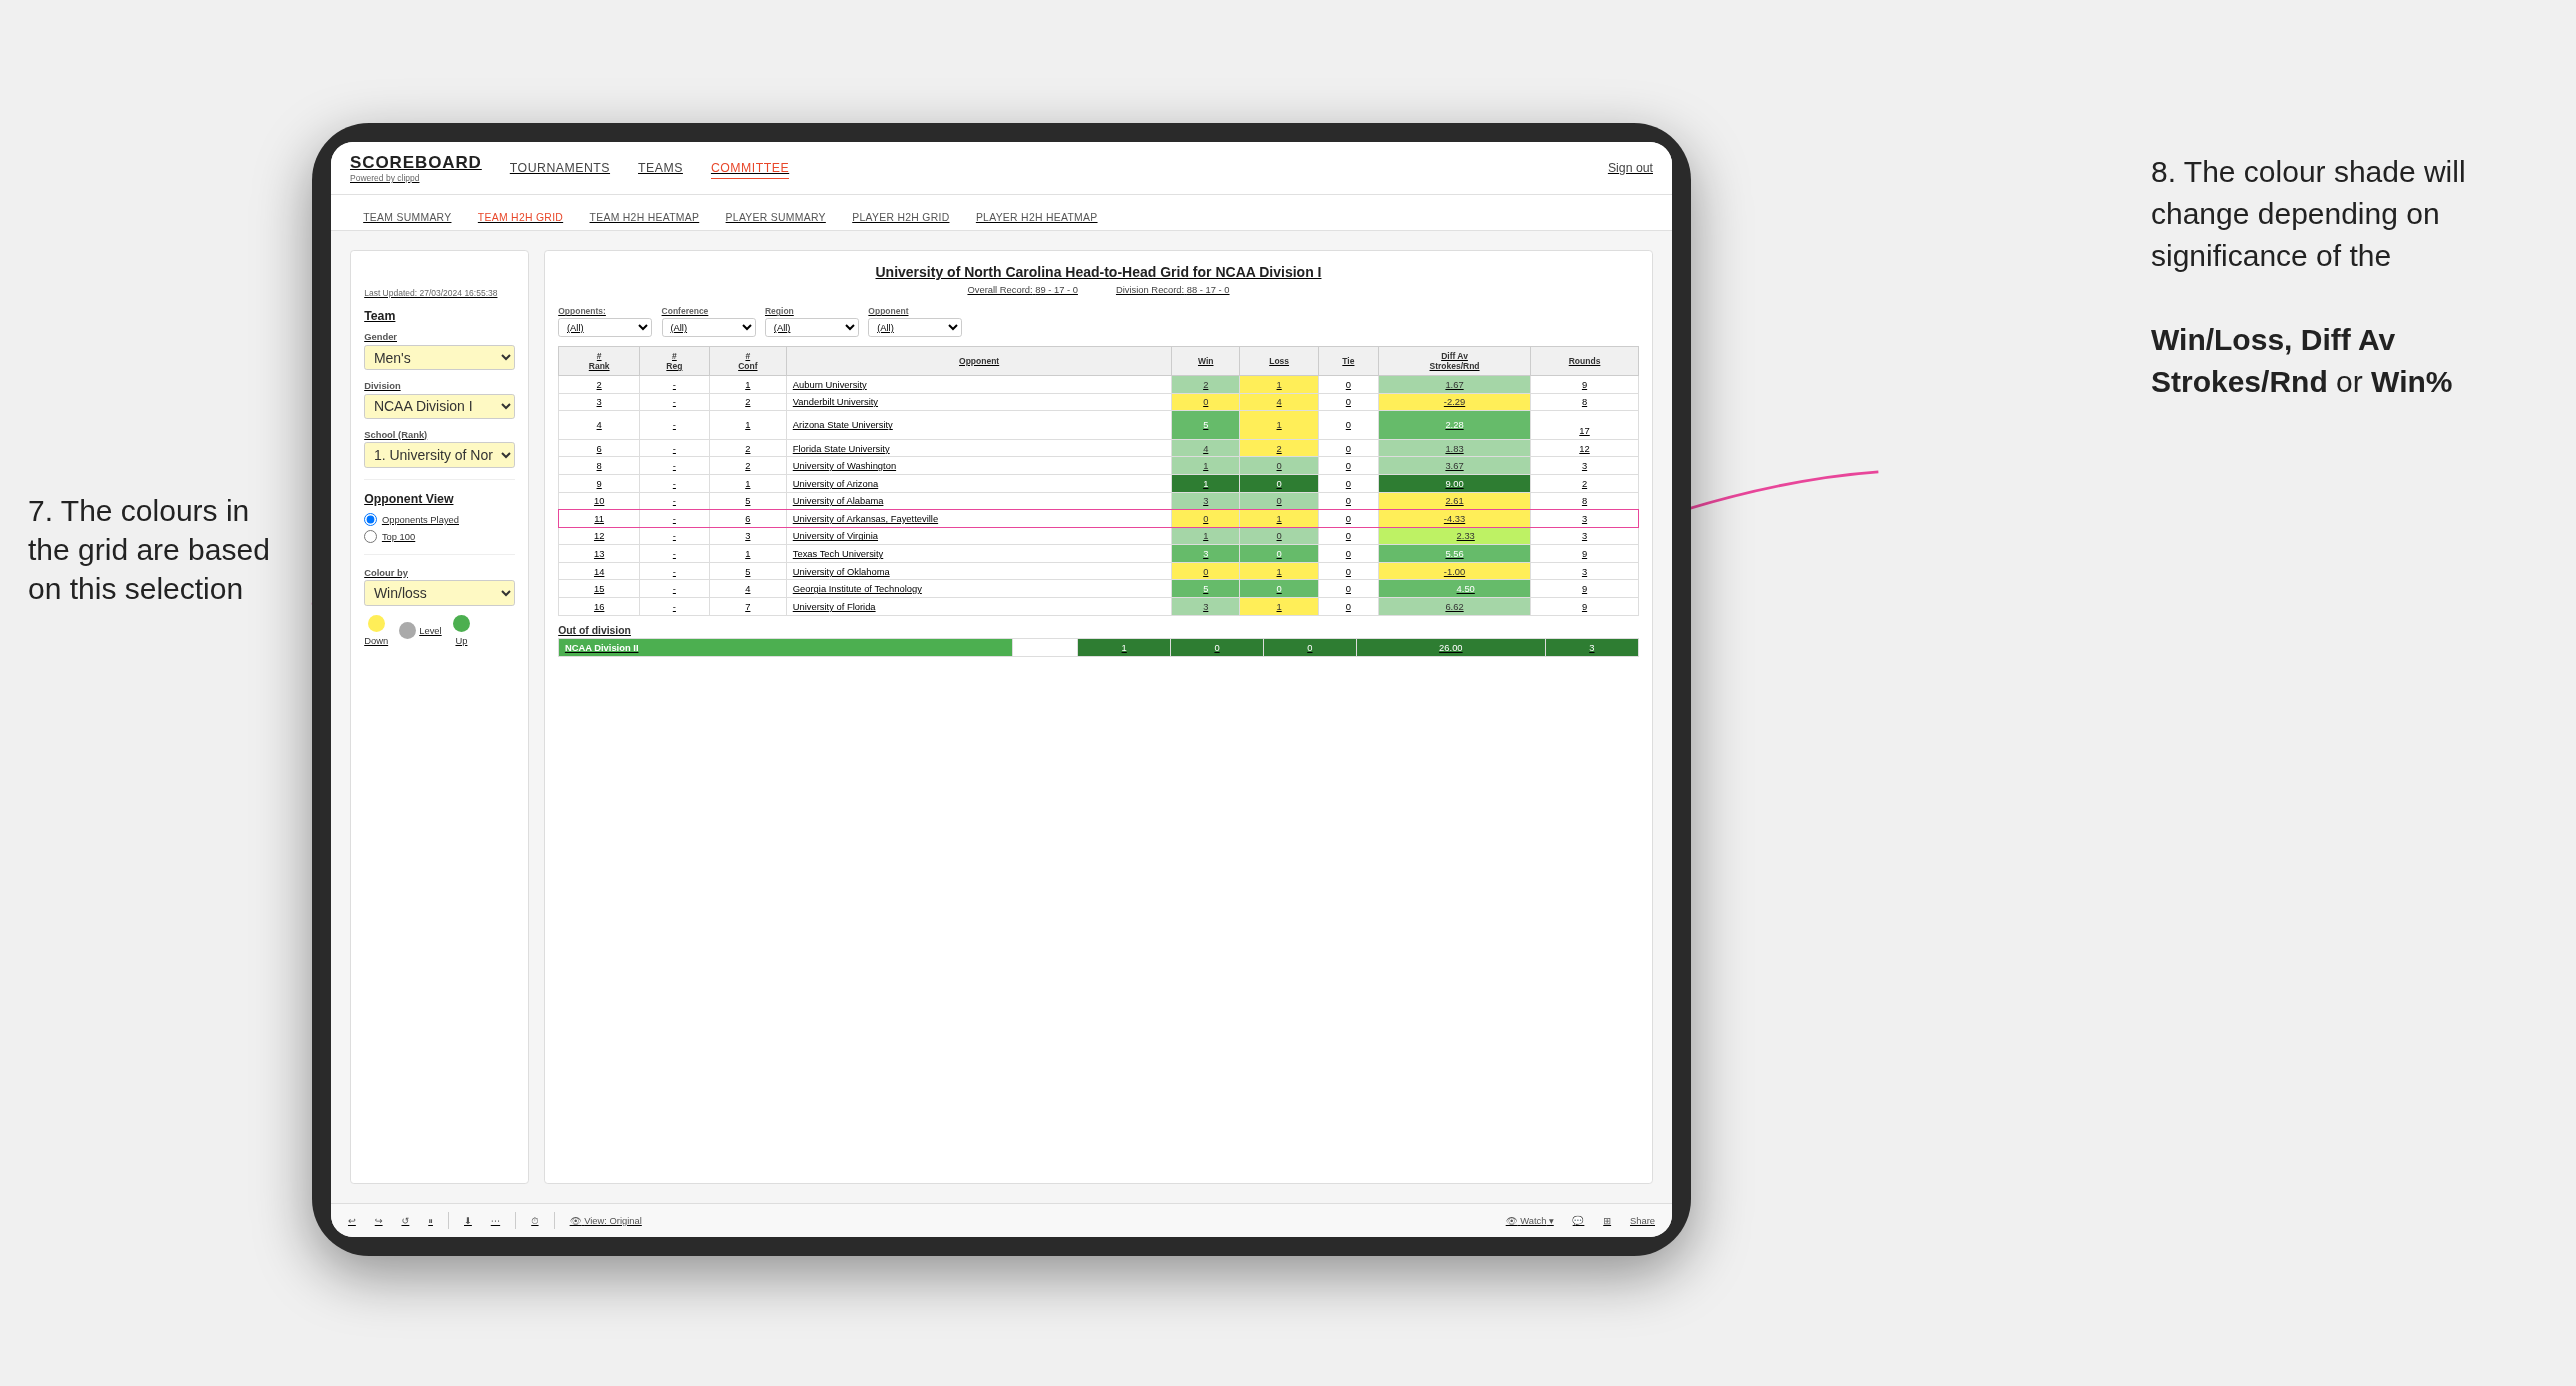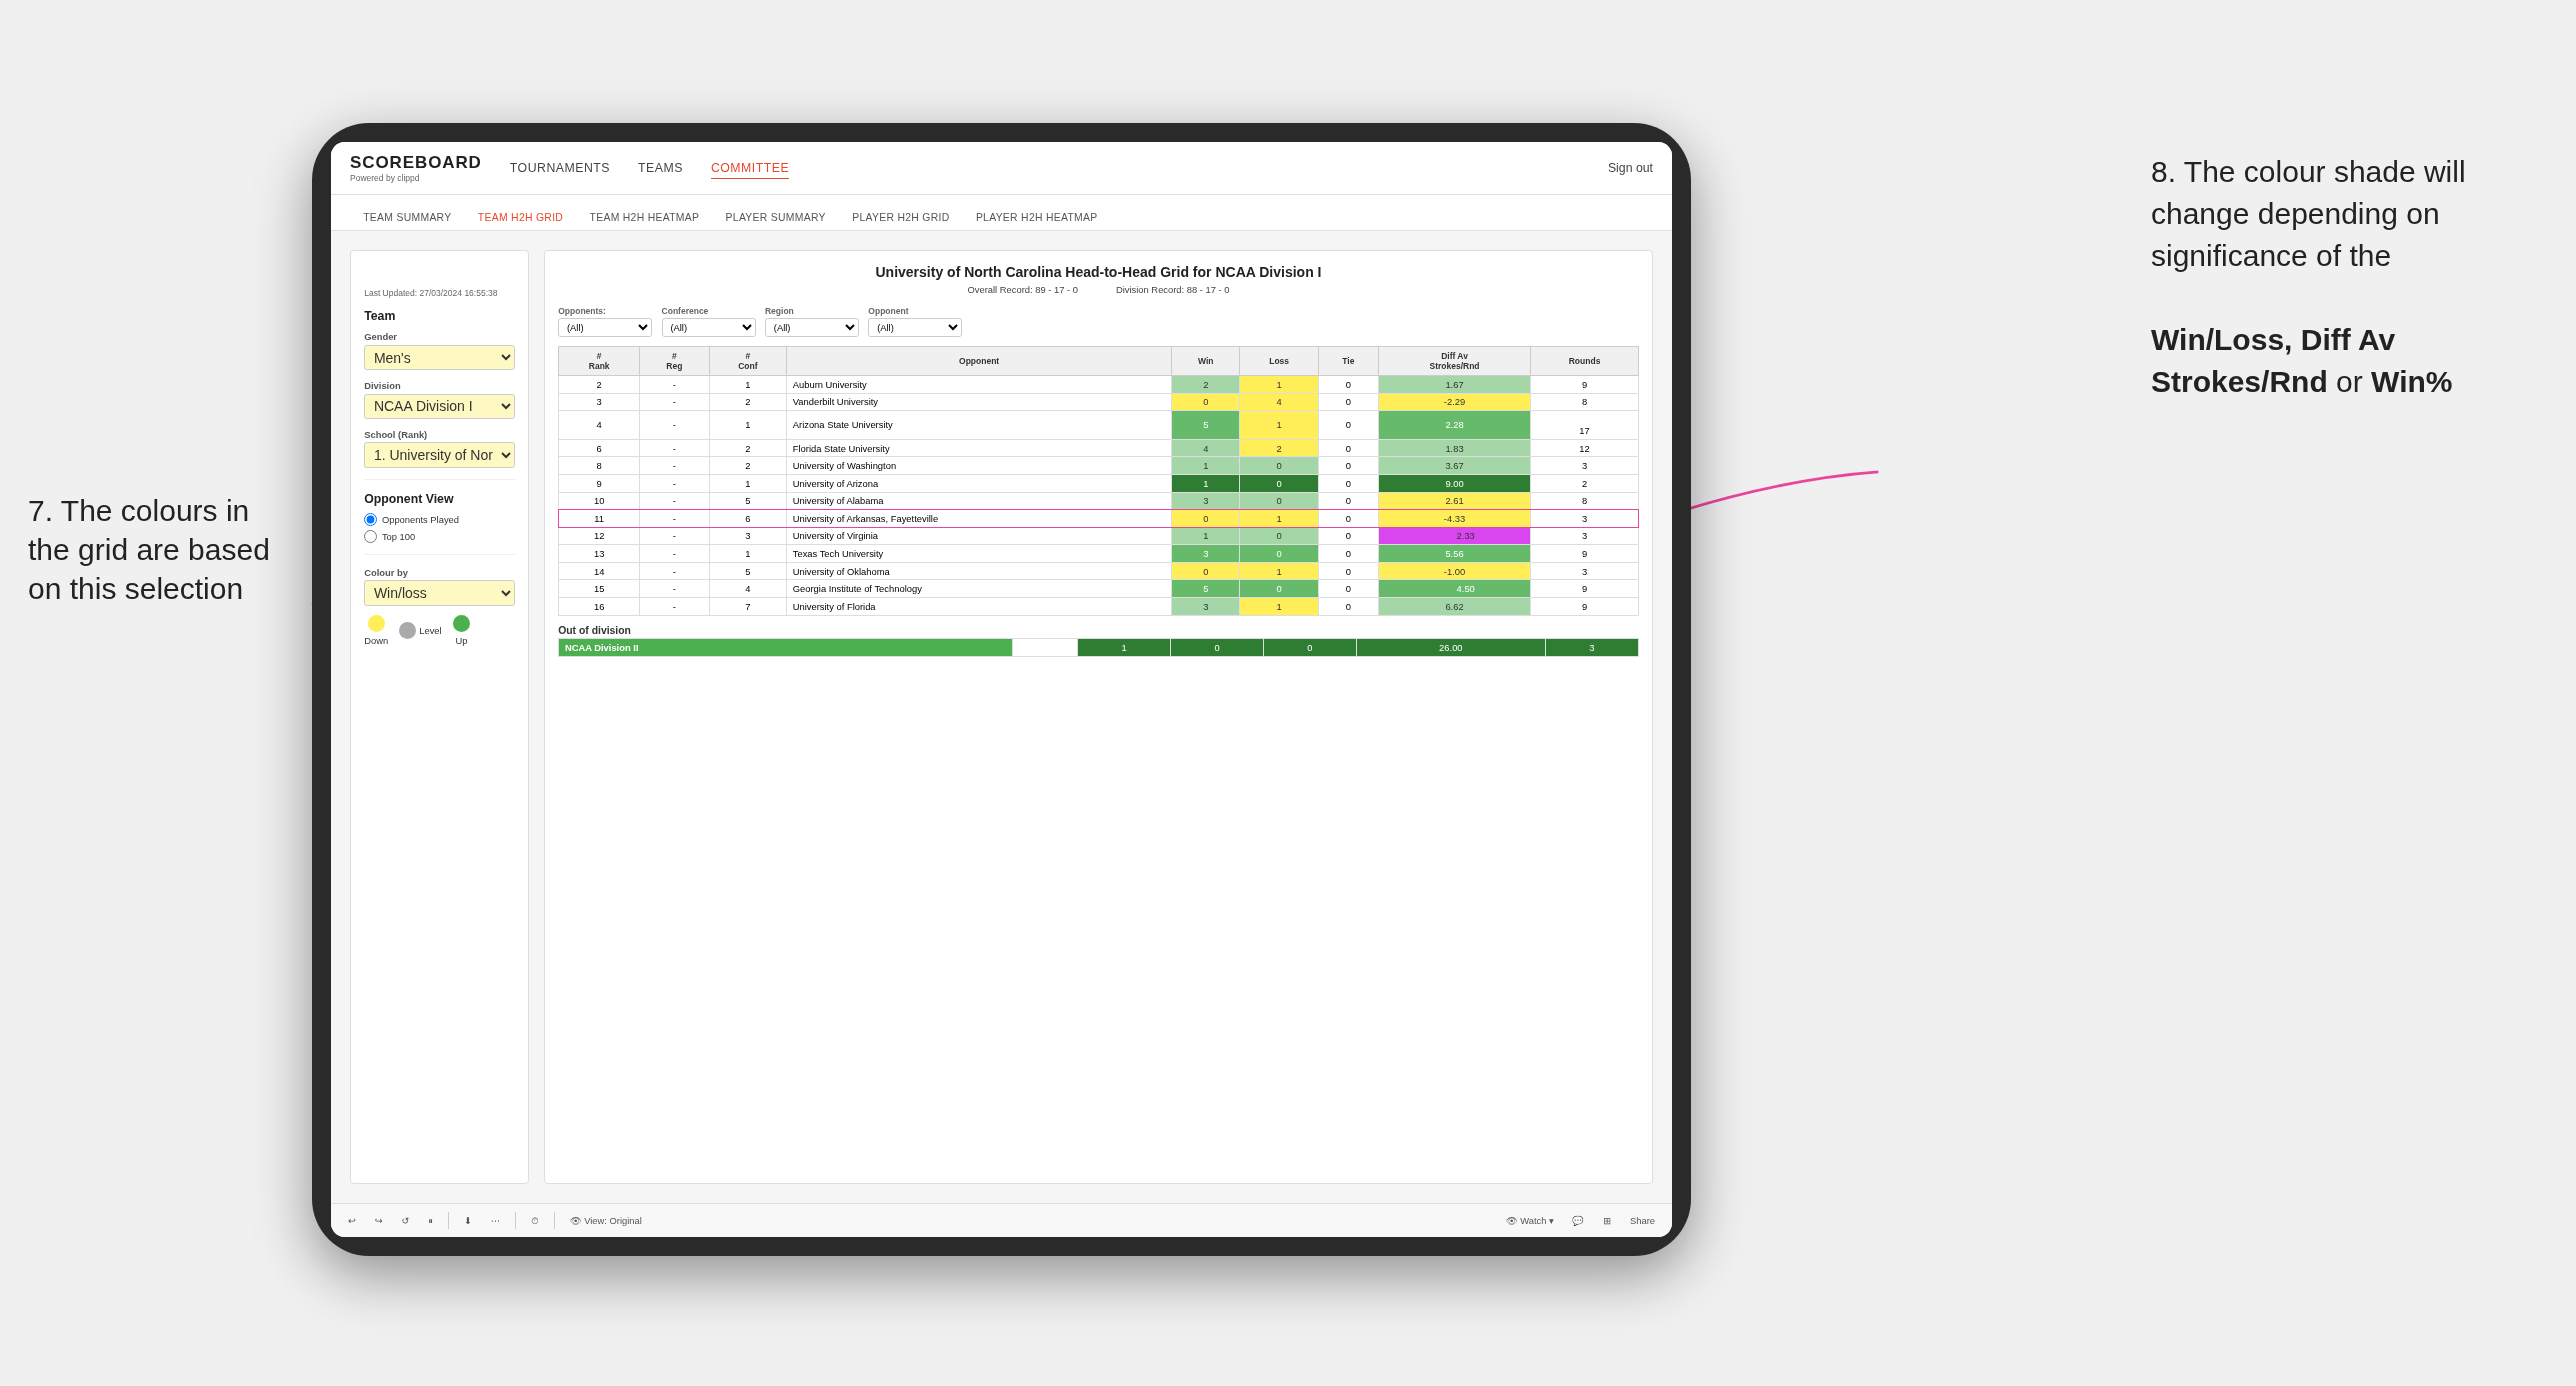--- a/index.html
+++ b/index.html
@@ -47,24 +47,25 @@
       background: #2a2a2a;
       border-radius: 57px;
       padding: 19px;
       box-shadow: 0 19px 57px rgba(0,0,0,0.4);
     }
 
     .tablet-screen {
       width: 100%;
       height: 100%;
       background: #fff;
-      border-radius: 14px;
+      border-radius: 22px;
       overflow: hidden;
       display: flex;
       flex-direction: column;
+      text-decoration: underline;
     }
 
     
     .app-header {
       background: #fff;
       border-bottom: 0.9px solid #e0e0e0;
       padding: 0 19px;
       display: flex;
       align-items: center;
       height: 53px;
@@ -649,21 +650,21 @@
       <td>3</td>
     </tr>
               <tr>
       <td>12</td>
       <td>-</td>
       <td>3</td>
       <td class="td-left">University of Virginia</td>
       <td style="background:#a5d6a7;color:#333;">1</td>
       <td style="background:#a5d6a7;color:#333;">0</td>
       <td>0</td>
-      <td style="background:#d946ef;color:#333;padding-left:28px;">2.33</td>
+      <td style="background:#bef264;color:#333;padding-left:28px;">2.33</td>
       <td>3</td>
     </tr>
               <tr>
       <td>13</td>
       <td>-</td>
       <td>1</td>
       <td class="td-left">Texas Tech University</td>
       <td style="background:#66bb6a;color:#fff;">3</td>
       <td style="background:#66bb6a;color:#fff;">0</td>
       <td>0</td>

